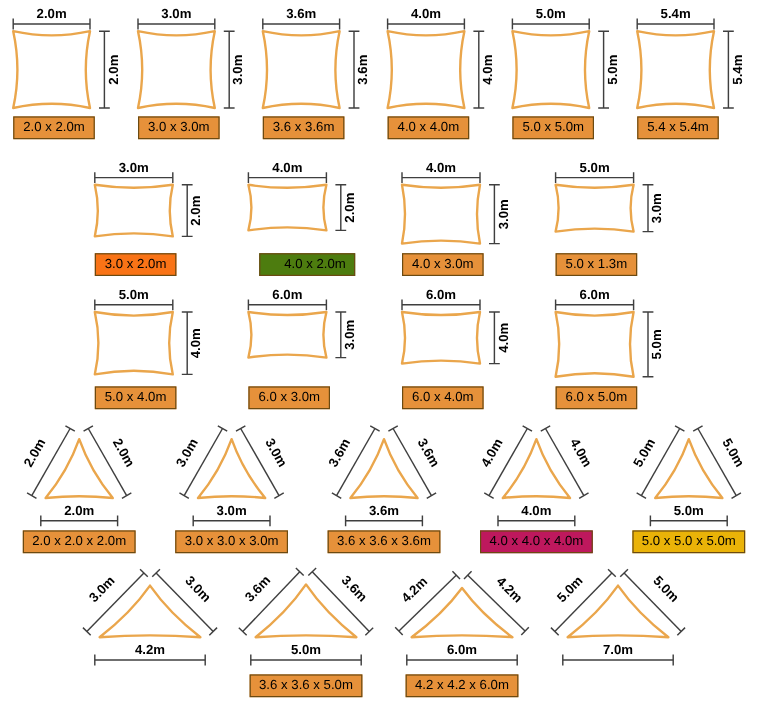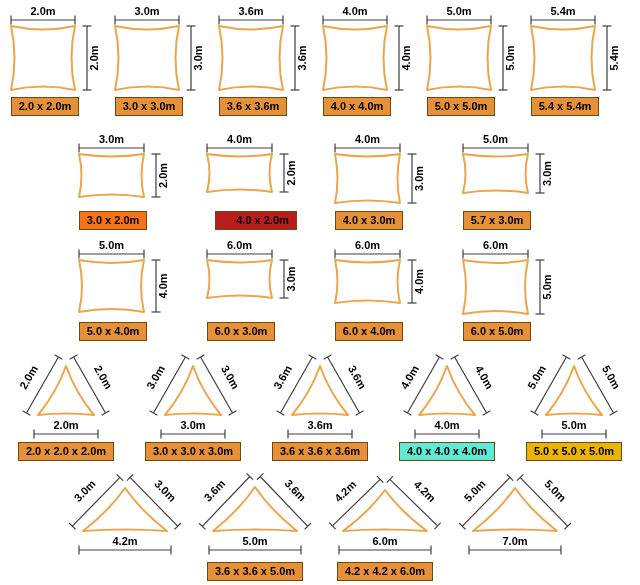--- a/index.html
+++ b/index.html
@@ -13,21 +13,21 @@
   .row-squares .item{width:104px;height:114px;}
   .row-rects-a .item{width:128px;height:100px;}
   .row-rects-b .item{width:128px;height:105px;}
   .row-tri-equal .item{width:127px;height:114px;}
   .row-tri-wide .item{width:130px;height:112px;}
   .row-rects-a{margin-top:14px;}
   .row-rects-b{margin-top:6px;}
   .row-tri-equal{margin-top:6px;}
   .row-tri-wide{margin-top:8px;}
   .sizebox{
-    font-size:11px;font-weight:bold;color:#000;
+    font-size:11px;font-weight:normal;color:#000;
     padding:2px 7px 3px 7px;border:1px solid #6B4A12;
     white-space:nowrap;line-height:12px;
   }
   .dimtxt{font-size:11px;font-weight:bold;fill:#000;}
   svg{display:block;}
 </style>
 </head>
 <body>
 
 <div id="canvas">
@@ -137,21 +137,21 @@
           <line x1="4" y1="18" x2="69" y2="18" stroke="#3F3F3F" stroke-width="1.2"></line>
           <line x1="4" y1="22.5" x2="4" y2="13.5" stroke="#3F3F3F" stroke-width="1.2"></line>
           <line x1="69" y1="22.5" x2="69" y2="13.5" stroke="#3F3F3F" stroke-width="1.2"></line>
           <text x="36.5" y="13" text-anchor="middle" class="dimtxt">4.0m</text>
           <path d="M4,24 Q36.5,29 69,24 Q64,43 69,62 Q36.5,57 4,62 Q9,43 4,24 Z" fill="#ffffff" stroke="#EAA64C" stroke-width="2" stroke-linejoin="round"></path>
           <line x1="81" y1="24" x2="81" y2="62" stroke="#3F3F3F" stroke-width="1.2"></line>
           <line x1="76.5" y1="24" x2="85.5" y2="24" stroke="#3F3F3F" stroke-width="1.2"></line>
           <line x1="76.5" y1="62" x2="85.5" y2="62" stroke="#3F3F3F" stroke-width="1.2"></line>
           <text x="92" y="43" text-anchor="middle" class="dimtxt" transform="rotate(-90 92 43)">2.0m</text>
         </svg>
-        <div class="sizebox" style="background: #b91c1c;  padding-left: 20px;">4.0 x 2.0m</div>
+        <div class="sizebox" style="background: #4d7c0f;  padding-left: 20px;">4.0 x 2.0m</div>
       </div>
       <div class="item">
         <svg width="107" height="76">
           <line x1="4" y1="18" x2="69" y2="18" stroke="#3F3F3F" stroke-width="1.2"></line>
           <line x1="4" y1="22.5" x2="4" y2="13.5" stroke="#3F3F3F" stroke-width="1.2"></line>
           <line x1="69" y1="22.5" x2="69" y2="13.5" stroke="#3F3F3F" stroke-width="1.2"></line>
           <text x="36.5" y="13" text-anchor="middle" class="dimtxt">4.0m</text>
           <path d="M4,24 Q36.5,29 69,24 Q64,48.5 69,73 Q36.5,68 4,73 Q9,48.5 4,24 Z" fill="#ffffff" stroke="#EAA64C" stroke-width="2" stroke-linejoin="round"></path>
           <line x1="81" y1="24" x2="81" y2="73" stroke="#3F3F3F" stroke-width="1.2"></line>
           <line x1="76.5" y1="24" x2="85.5" y2="24" stroke="#3F3F3F" stroke-width="1.2"></line>
@@ -165,21 +165,21 @@
           <line x1="4" y1="18" x2="69" y2="18" stroke="#3F3F3F" stroke-width="1.2"></line>
           <line x1="4" y1="22.5" x2="4" y2="13.5" stroke="#3F3F3F" stroke-width="1.2"></line>
           <line x1="69" y1="22.5" x2="69" y2="13.5" stroke="#3F3F3F" stroke-width="1.2"></line>
           <text x="36.5" y="13" text-anchor="middle" class="dimtxt">5.0m</text>
           <path d="M4,24 Q36.5,29 69,24 Q64,43.5 69,63 Q36.5,58 4,63 Q9,43.5 4,24 Z" fill="#ffffff" stroke="#EAA64C" stroke-width="2" stroke-linejoin="round"></path>
           <line x1="81" y1="24" x2="81" y2="63" stroke="#3F3F3F" stroke-width="1.2"></line>
           <line x1="76.5" y1="24" x2="85.5" y2="24" stroke="#3F3F3F" stroke-width="1.2"></line>
           <line x1="76.5" y1="63" x2="85.5" y2="63" stroke="#3F3F3F" stroke-width="1.2"></line>
           <text x="92" y="43.5" text-anchor="middle" class="dimtxt" transform="rotate(-90 92 43.5)">3.0m</text>
         </svg>
-        <div class="sizebox" style="background: rgb(230, 145, 58); margin-right: 30px;">5.7 x 3.0m</div>
+        <div class="sizebox" style="background: rgb(230, 145, 58); margin-right: 30px;">5.0 x 1.3m</div>
       </div>
     </div>
     <div class="row row-rects-b">
       <div class="item">
         <svg width="107" height="81">
           <line x1="4" y1="18" x2="69" y2="18" stroke="#3F3F3F" stroke-width="1.2"></line>
           <line x1="4" y1="22.5" x2="4" y2="13.5" stroke="#3F3F3F" stroke-width="1.2"></line>
           <line x1="69" y1="22.5" x2="69" y2="13.5" stroke="#3F3F3F" stroke-width="1.2"></line>
           <text x="36.5" y="13" text-anchor="middle" class="dimtxt">5.0m</text>
           <path d="M4,24 Q36.5,30 69,24 Q63,50 69,76 Q36.5,70 4,76 Q10,50 4,24 Z" fill="#ffffff" stroke="#EAA64C" stroke-width="2" stroke-linejoin="round"></path>
@@ -297,21 +297,21 @@
           <line x1="69.56611880994173" y1="10.06949910957699" x2="101.53523031679639" y2="66.01544424657266" stroke="#3F3F3F" stroke-width="1.2"></line>
           <line x1="65.65902467038165" y1="12.302124332182741" x2="73.4732129495018" y2="7.836873886971238" stroke="#3F3F3F" stroke-width="1.2"></line>
           <line x1="97.62813617723631" y1="68.2480694691784" x2="105.44232445635646" y2="63.7828190239669" stroke="#3F3F3F" stroke-width="1.2"></line>
           <text x="95.96959226886257" y="32.08880441779282" text-anchor="middle" class="dimtxt" transform="rotate(60.3 95.96959226886257 32.08880441779282)">4.0m</text>
           <path d="M62,19 Q71.68110549550784,46.01935512762043 90,68 Q62,65 34,68 Q52.318894504492164,46.01935512762043 62,19 Z" fill="#ffffff" stroke="#EAA64C" stroke-width="2" stroke-linejoin="round"></path>
           <line x1="30" y1="87" x2="94" y2="87" stroke="#3F3F3F" stroke-width="1.2"></line>
           <line x1="30" y1="91.5" x2="30" y2="82.5" stroke="#3F3F3F" stroke-width="1.2"></line>
           <line x1="94" y1="91.5" x2="94" y2="82.5" stroke="#3F3F3F" stroke-width="1.2"></line>
           <text x="62" y="82" text-anchor="middle" class="dimtxt">4.0m</text>
         </svg>
-        <div class="sizebox" style="background: #5eead4;">4.0 x 4.0 x 4.0m</div>
+        <div class="sizebox" style="background: #be185d;">4.0 x 4.0 x 4.0m</div>
       </div>
       <div class="item">
         <svg width="124" height="93">
           <line x1="22.464769683203613" y1="66.01544424657266" x2="54.43388119005829" y2="10.06949910957699" stroke="#3F3F3F" stroke-width="1.2"></line>
           <line x1="26.37186382276368" y1="68.2480694691784" x2="18.557675543643548" y2="63.7828190239669" stroke="#3F3F3F" stroke-width="1.2"></line>
           <line x1="58.34097532961835" y1="12.302124332182743" x2="50.52678705049822" y2="7.836873886971237" stroke="#3F3F3F" stroke-width="1.2"></line>
           <text x="28.03040773113744" y="32.088804417792815" text-anchor="middle" class="dimtxt" transform="rotate(-60.3 28.03040773113744 32.088804417792815)">5.0m</text>
           <line x1="69.56611880994173" y1="10.06949910957699" x2="101.53523031679639" y2="66.01544424657266" stroke="#3F3F3F" stroke-width="1.2"></line>
           <line x1="65.65902467038165" y1="12.302124332182741" x2="73.4732129495018" y2="7.836873886971238" stroke="#3F3F3F" stroke-width="1.2"></line>
           <line x1="97.62813617723631" y1="68.2480694691784" x2="105.44232445635646" y2="63.7828190239669" stroke="#3F3F3F" stroke-width="1.2"></line>

